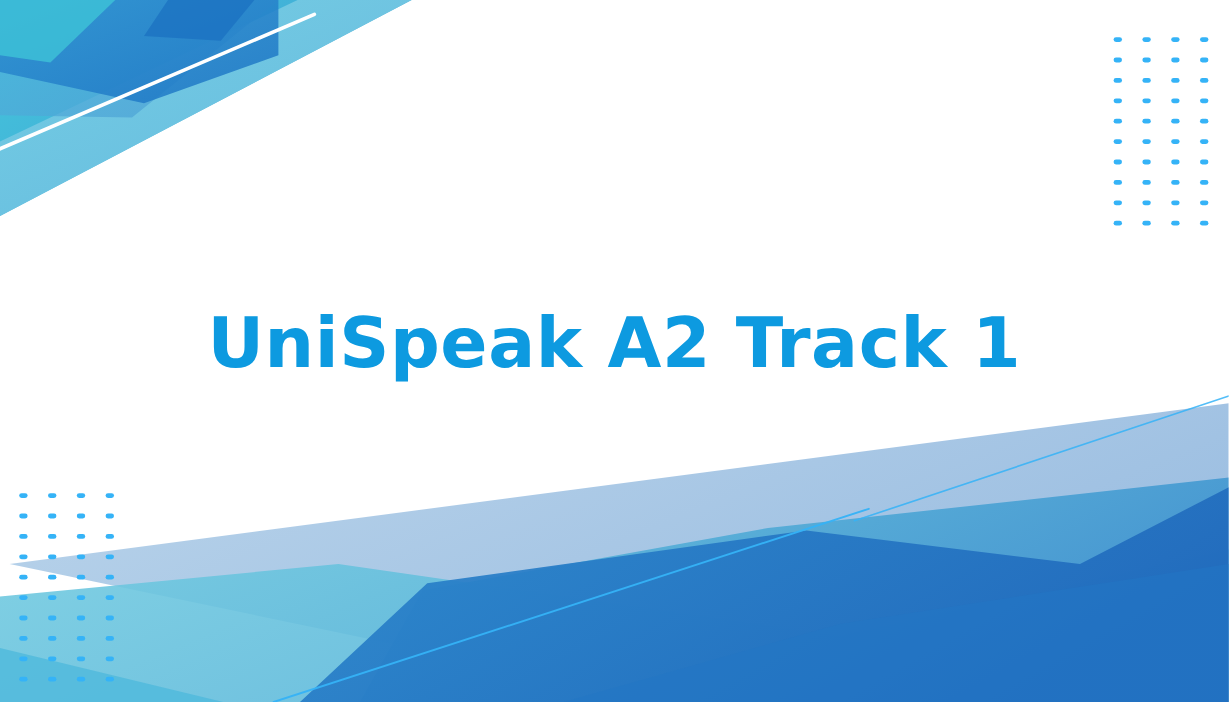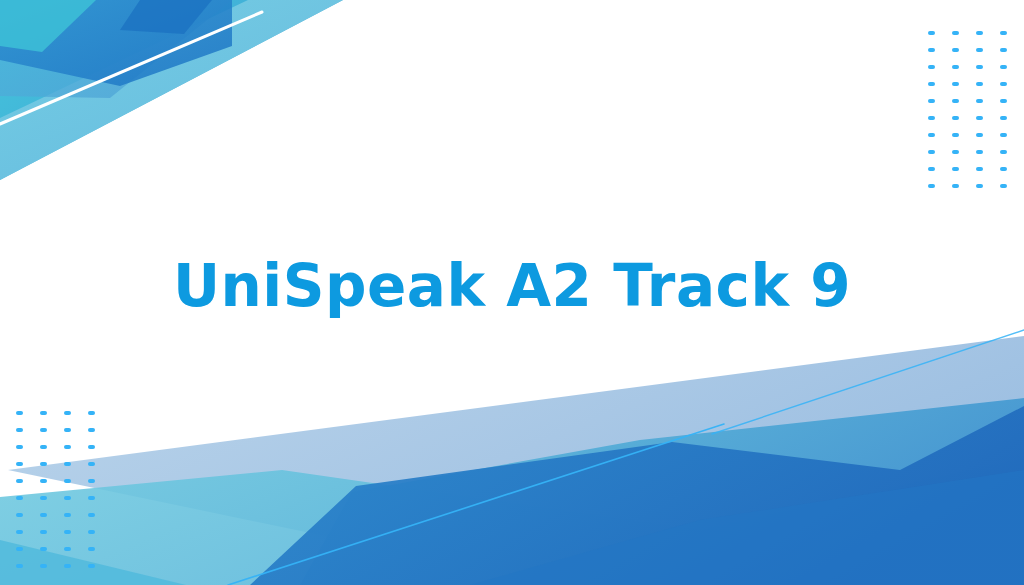--- a/index.html
+++ b/index.html
@@ -368,16 +368,16 @@
       </div>
       <div class="dot-cell">
         <i style="background: rgb(53, 179, 247);"></i>
       </div>
       <div class="dot-cell">
         <i style="background: rgb(53, 179, 247);"></i>
       </div>
     </div>
 
   <div id="title-layer">
-    <h1 id="slide-title">UniSpeak A2 Track 9</h1>
+    <h1 id="slide-title">UniSpeak A2 Track 1</h1>
   </div>
 
 </div>
 
 </body></html>

